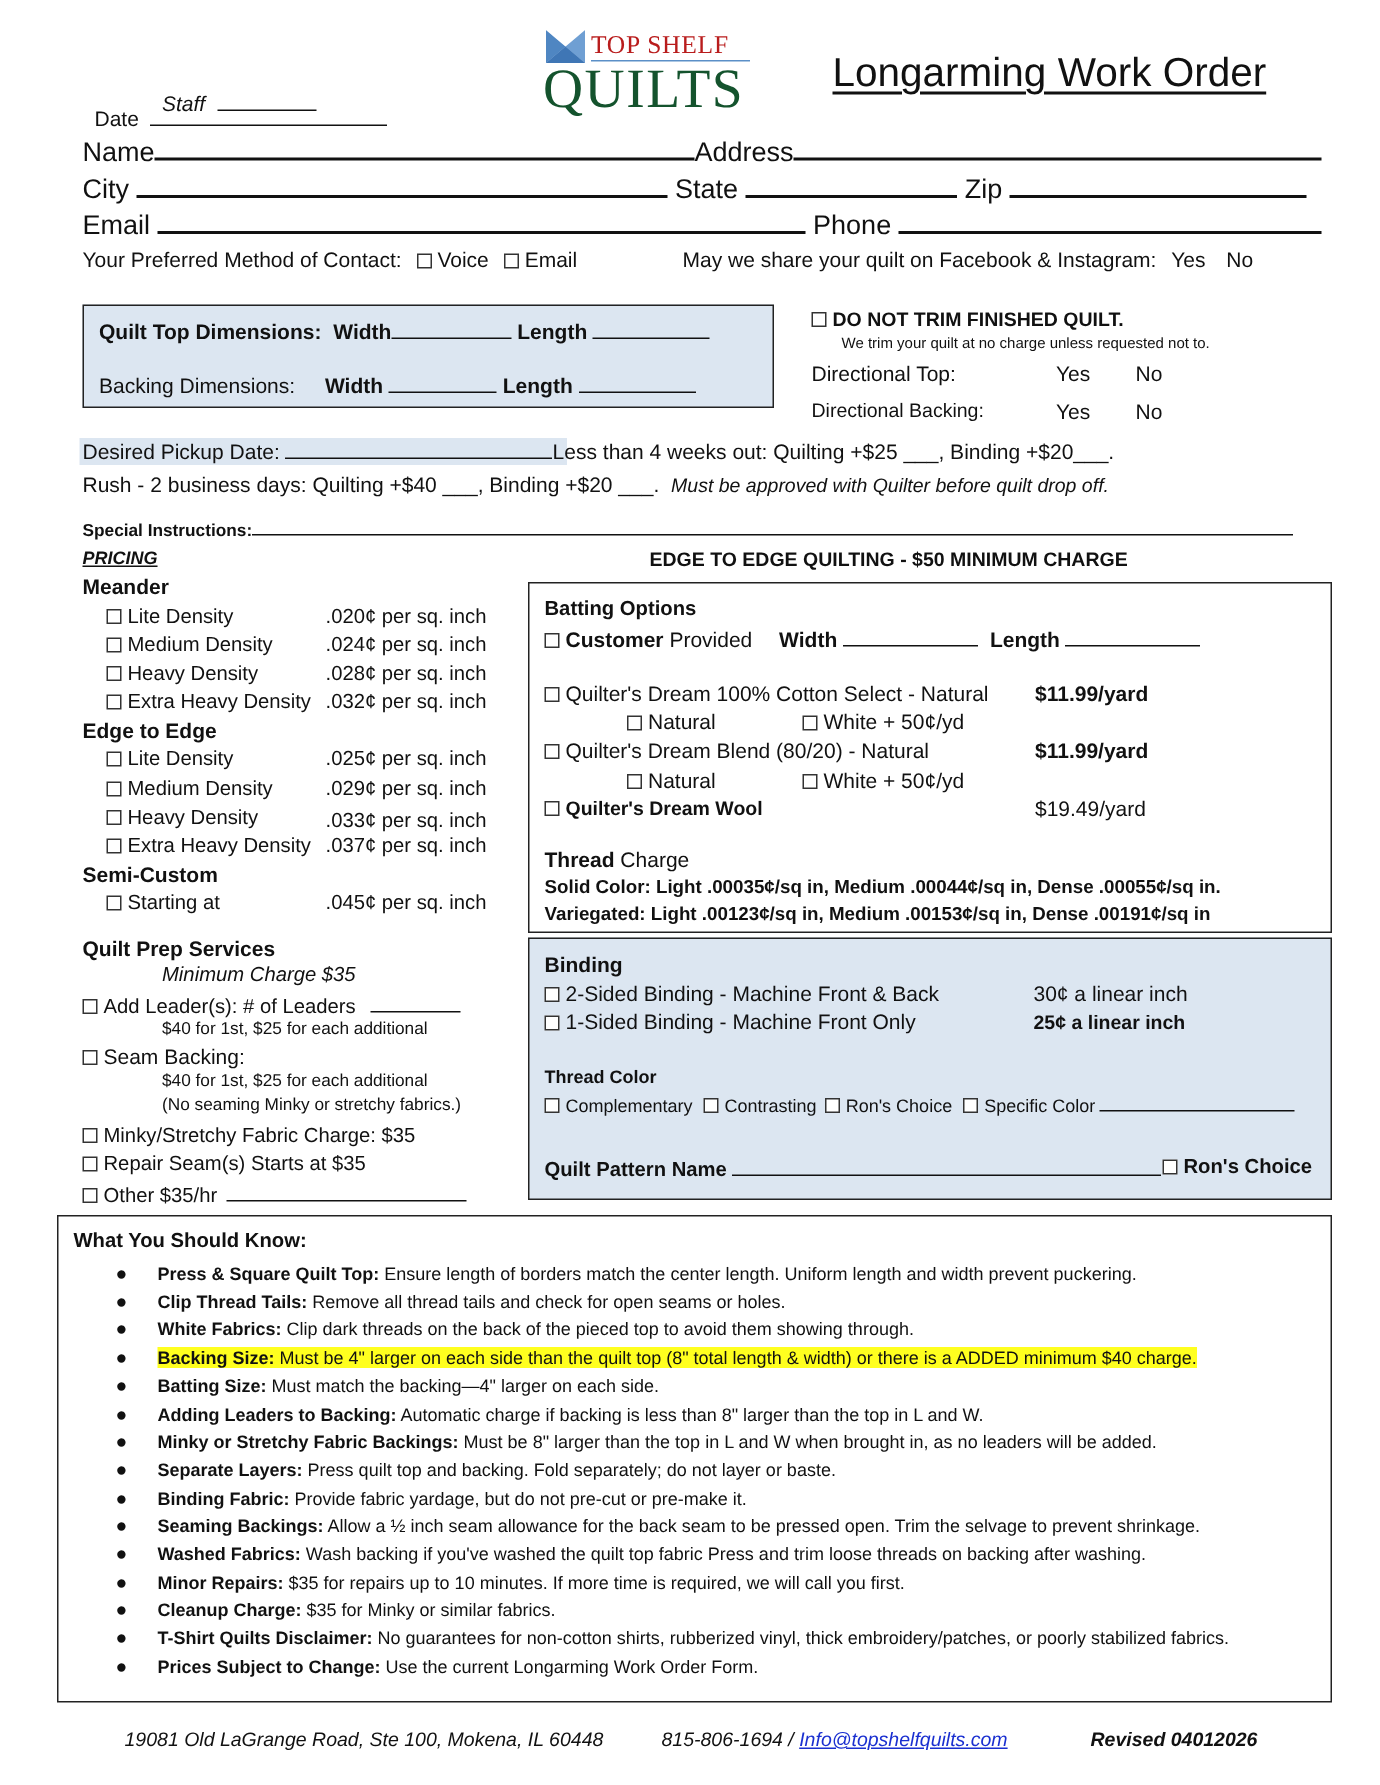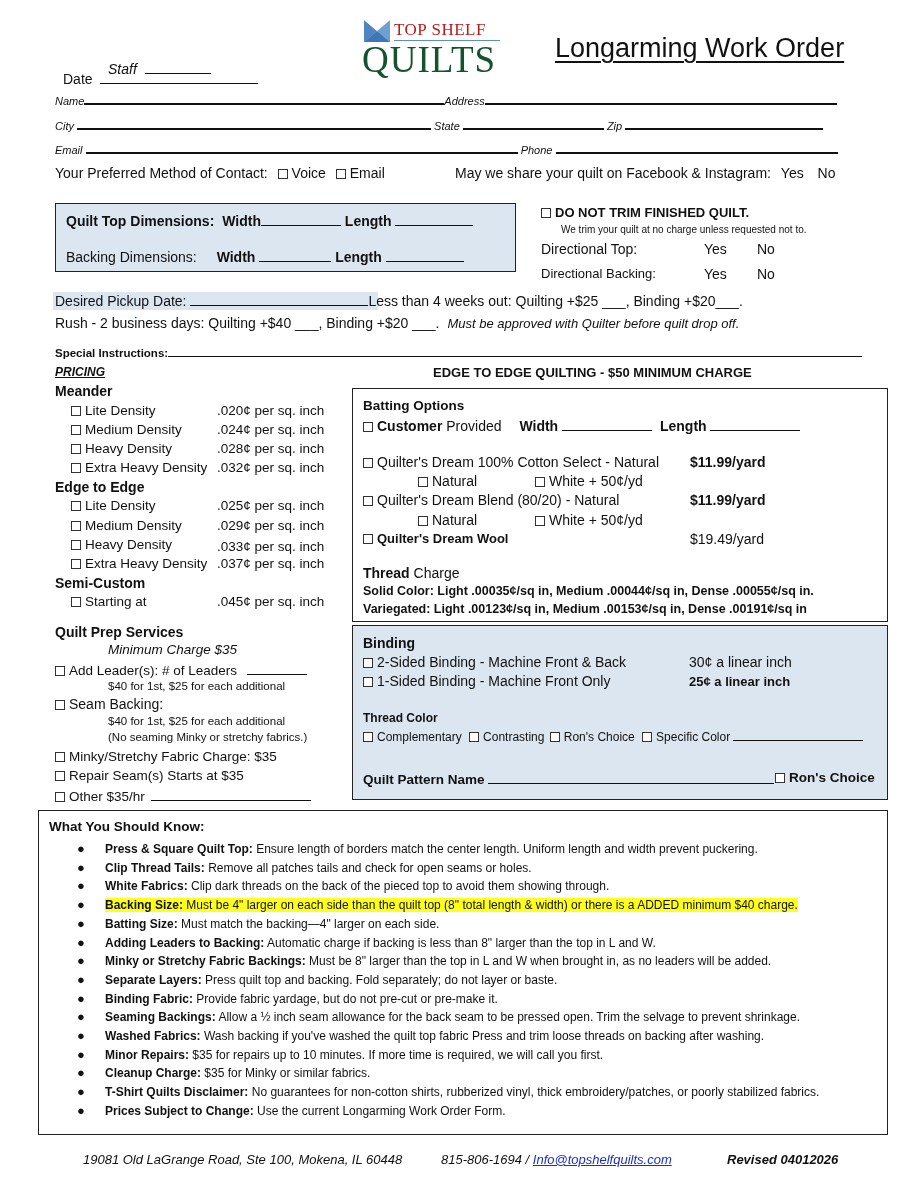--- a/index.html
+++ b/index.html
@@ -15,21 +15,21 @@
     
     #date-label { left: 63px; top: 37px; font-size: 14px; margin-top: 33px; }
     #staff-label { left: 108px; top: 60px; font-size: 14px; font-style: italic; }
     #logo { left: 362px; top: 20px; width: 140px; height: 56px; }
     #logo-top { position: absolute; left: 32px; top: 0px; font-family: "Liberation Serif", serif; font-size: 17px; color: #b91c1c; letter-spacing: 0.5px; }
     #logo-rule { position: absolute; left: 32px; top: 20px; width: 106px; height: 1px; background: #5b8fc7; }
     #logo-main { position: absolute; left: 0px; top: 18px; font-family: "Liberation Serif", serif; font-size: 37px; color: #14532d; letter-spacing: 1px; }
     #logo-mark { position: absolute; left: 2px; top: 0px; width: 26px; height: 22px; }
     #title { left: 555px; top: 33px; font-size: 27px; text-decoration: underline; text-decoration-thickness: 2px; text-underline-offset: 4px; }
 
-    .row-label { font-size: 11px; font-style: italic; }
+    .row-label { font-size: 18px; }
     #contact-row { left: 55px; top: 165px; font-size: 14px; }
     #share-row { left: 455px; top: 165px; font-size: 14px; }
 
     
     #dim-box { left: 55px; top: 203px; width: 461px; height: 69px; background: #dce6f1; border: 1.5px solid #222; }
     #dim-box .r { position: absolute; left: 10px; font-size: 14px; white-space: nowrap; }
 
     #trim { left: 541px; top: 205px; font-size: 13px; font-weight: bold; }
     #trim-note { left: 561px; top: 224px; font-size: 10px; }
     #dir-top { left: 541px; top: 241px; font-size: 14px; }
@@ -254,21 +254,21 @@
     <span class="cb" style="margin-left:4px;"></span><span>Specific Color</span>
     <span class="line" style="width:130px;height:12px;"></span>
   </div>
   <div class="t b" style="left:422px;top:144px;font-size:13.5px;"><span class="cb"></span><span>Ron's Choice</span></div>
 </div>
 
 <div class="abs" id="know-box">
   <div id="know-title">What You Should Know:</div>
   <ul id="know-list">
       <li><span class="bullet">●</span><span class="txt"><span class="k">Press &amp; Square Quilt Top:</span><span> Ensure length of borders match the center length. Uniform length and width prevent puckering.</span></span></li>
-      <li><span class="bullet">●</span><span class="txt"><span class="k">Clip Thread Tails:</span><span> Remove all patches tails and check for open seams or holes.</span></span></li>
+      <li><span class="bullet">●</span><span class="txt"><span class="k">Clip Thread Tails:</span><span> Remove all thread tails and check for open seams or holes.</span></span></li>
       <li><span class="bullet">●</span><span class="txt"><span class="k">White Fabrics:</span><span> Clip dark threads on the back of the pieced top to avoid them showing through.</span></span></li>
       <li class="hl"><span class="bullet">●</span><span class="txt"><span class="k">Backing Size:</span><span> Must be 4" larger on each side than the quilt top (8" total length &amp; width) or there is a ADDED minimum $40 charge.</span></span></li>
       <li><span class="bullet">●</span><span class="txt"><span class="k">Batting Size:</span><span> Must match the backing—4" larger on each side.</span></span></li>
       <li><span class="bullet">●</span><span class="txt"><span class="k">Adding Leaders to Backing:</span><span> Automatic charge if backing is less than 8" larger than the top in L and W.</span></span></li>
       <li><span class="bullet">●</span><span class="txt"><span class="k">Minky or Stretchy Fabric Backings:</span><span> Must be 8" larger than the top in L and W when brought in, as no leaders will be added.</span></span></li>
       <li><span class="bullet">●</span><span class="txt"><span class="k">Separate Layers:</span><span> Press quilt top and backing. Fold separately; do not layer or baste.</span></span></li>
       <li><span class="bullet">●</span><span class="txt"><span class="k">Binding Fabric:</span><span> Provide fabric yardage, but do not pre-cut or pre-make it.</span></span></li>
       <li><span class="bullet">●</span><span class="txt"><span class="k">Seaming Backings:</span><span> Allow a ½ inch seam allowance for the back seam to be pressed open. Trim the selvage to prevent shrinkage.</span></span></li>
       <li><span class="bullet">●</span><span class="txt"><span class="k">Washed Fabrics:</span><span> Wash backing if you've washed the quilt top fabric Press and trim loose threads on backing after washing.</span></span></li>
       <li><span class="bullet">●</span><span class="txt"><span class="k">Minor Repairs:</span><span> $35 for repairs up to 10 minutes.  If more time is required, we will call you first.</span></span></li>

